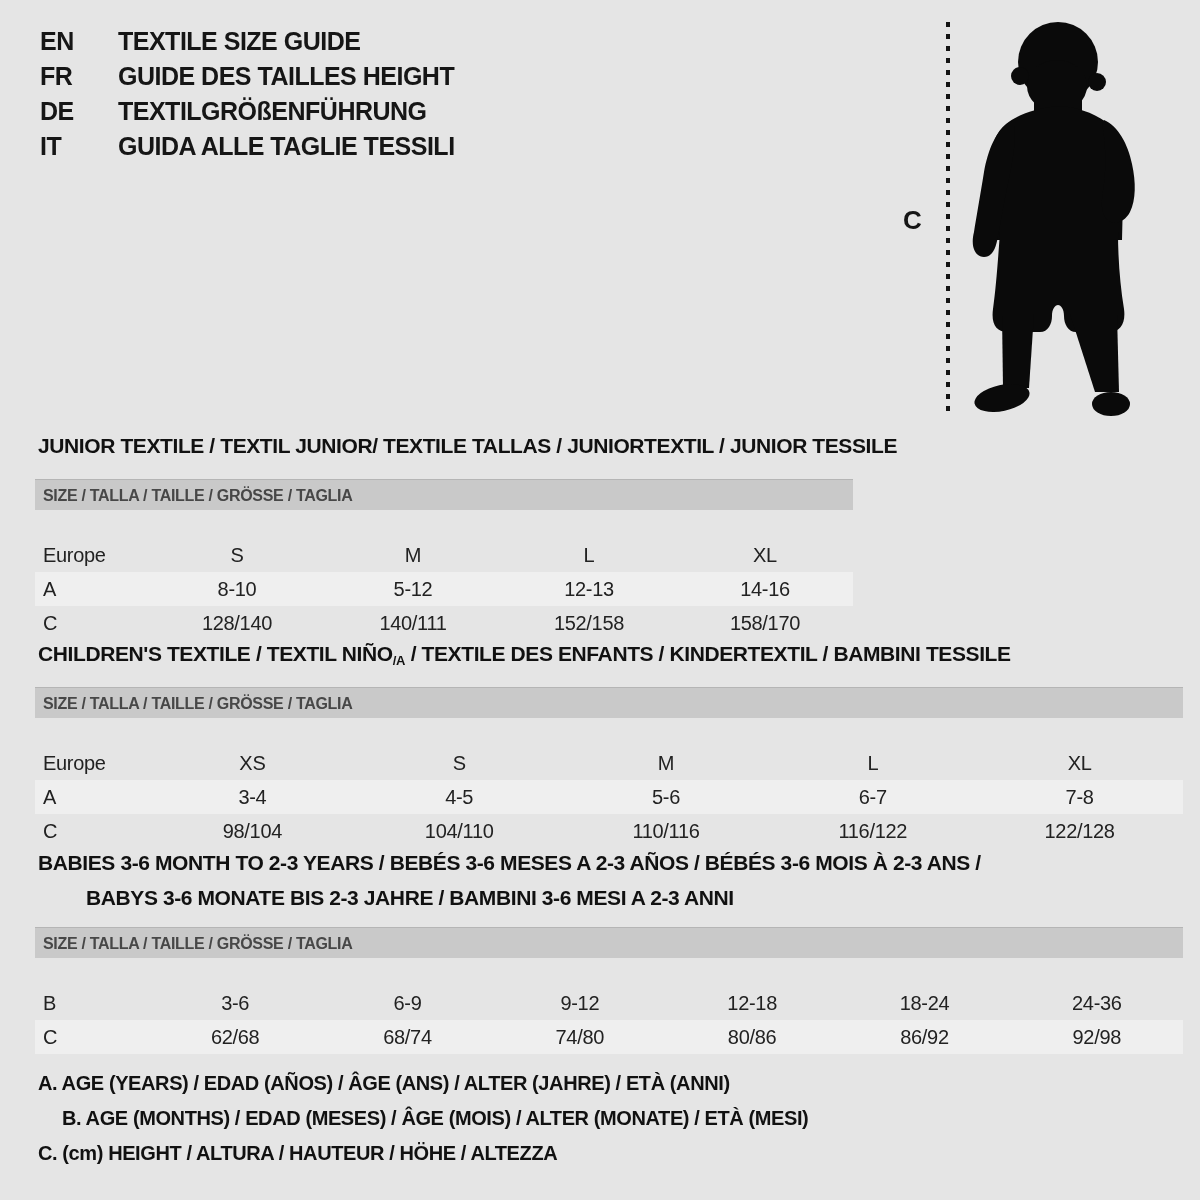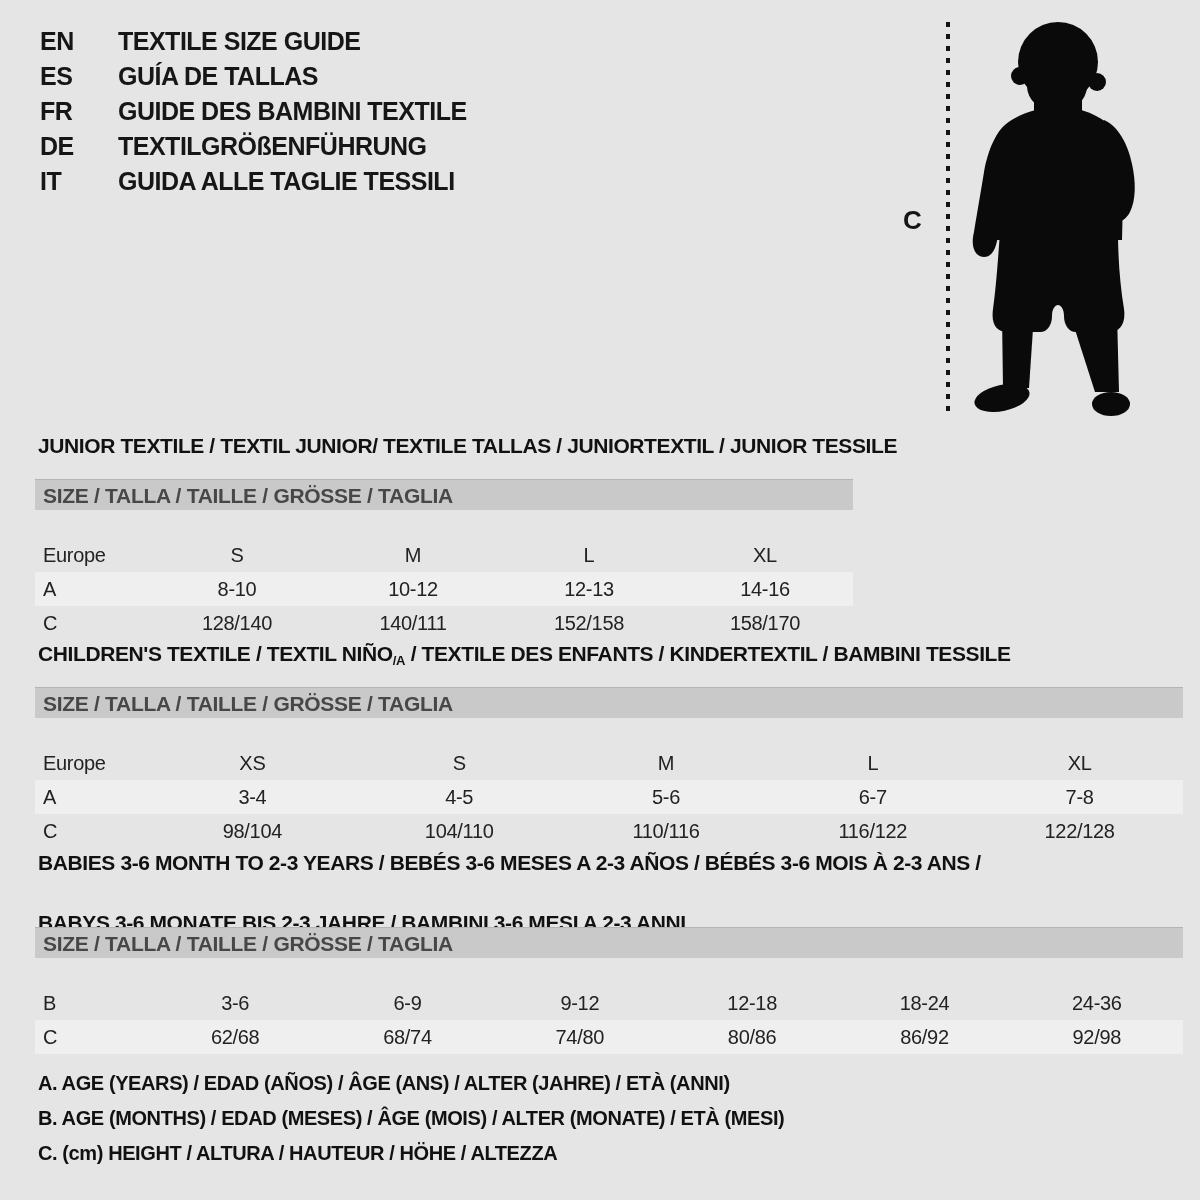--- a/index.html
+++ b/index.html
@@ -19,21 +19,21 @@
   }
   .measure-label{position:absolute;left:903px;top:205px;font-size:26px;font-weight:700;}
   .silhouette{position:absolute;left:958px;top:14px;}
   
   .section-heading{position:absolute;left:38px;font-size:21px;font-weight:700;letter-spacing:-0.4px;white-space:nowrap;color:#111;}
   .sub{font-size:13px;vertical-align:-4px;letter-spacing:-0.2px;}
   
   .size-table{position:absolute;left:35px;}
   .band{
     height:31px;line-height:31px;background:#c9c9c9;color:#474747;
-    font-size:21px;font-weight:700;letter-spacing:-0.3px;padding-left:8px;margin-bottom:3px;
+    font-size:16px;font-weight:700;letter-spacing:-0.3px;padding-left:8px;margin-bottom:3px;
     box-sizing:border-box;border-top:1px solid #b5b5b5;
   }
   .size-table table{width:100%;border-collapse:collapse;table-layout:fixed;margin-top:28px;}
   .size-table th{
     width:105px;text-align:left;padding-left:8px;font-weight:400;
   }
   .size-table th,.size-table td{height:32px;font-size:20px;letter-spacing:-0.3px;color:#222;}
   .size-table td{text-align:center;}
   .size-table tbody tr:nth-child(2){background:#efefef;}
   
@@ -42,24 +42,21 @@
 </head>
 <body>
 
 <div class="page">
 
   <div class="lang-block">
     <div class="lang-row">
       <span class="lang-code">EN</span><span class="lang-label">TEXTILE SIZE GUIDE</span>
     </div>
     <div class="lang-row">
-      <span class="lang-code">ES</span><span class="lang-label">GUÍA DE TALLAS</span>
-    </div>
-    <div class="lang-row">
-      <span class="lang-code">FR</span><span class="lang-label">GUIDE DES BAMBINI TEXTILE</span>
+      <span class="lang-code">FR</span><span class="lang-label">GUIDE DES TAILLES HEIGHT</span>
     </div>
     <div class="lang-row">
       <span class="lang-code">DE</span><span class="lang-label">TEXTILGRÖßENFÜHRUNG</span>
     </div>
     <div class="lang-row">
       <span class="lang-code">IT</span><span class="lang-label">GUIDA ALLE TAGLIE TESSILI</span>
     </div>
   </div>
 
   <span class="measure-label">C</span>
@@ -90,21 +87,21 @@
           <tr>
             <th>Europe</th>
             <td>S</td>
             <td>M</td>
             <td>L</td>
             <td>XL</td>
           </tr>
           <tr>
             <th>A</th>
             <td>8-10</td>
-            <td>10-12</td>
+            <td>5-12</td>
             <td>12-13</td>
             <td>14-16</td>
           </tr>
           <tr>
             <th>C</th>
             <td>128/140</td>
             <td>140/111</td>
             <td>152/158</td>
             <td>158/170</td>
           </tr>
@@ -139,21 +136,21 @@
             <td>104/110</td>
             <td>110/116</td>
             <td>116/122</td>
             <td>122/128</td>
           </tr>
         </tbody>
       </table>
   </div>
 
   <div class="section-heading" style="top:851px;">BABIES 3-6 MONTH TO 2-3 YEARS / BEBÉS 3-6 MESES A 2-3 AÑOS / BÉBÉS 3-6 MOIS À 2-3 ANS /</div>
-  <div class="section-heading" style="top:911px;">BABYS 3-6 MONATE BIS 2-3 JAHRE / BAMBINI 3-6 MESI A 2-3 ANNI</div>
+  <div class="section-heading" style="top:886px;margin-left:48px;">BABYS 3-6 MONATE BIS 2-3 JAHRE / BAMBINI 3-6 MESI A 2-3 ANNI</div>
   <div class="size-table" style="top:927px;width:1148px;">
     <div class="band">SIZE / TALLA / TAILLE / GRÖSSE / TAGLIA</div>
     <table>
         <tbody>
           <tr>
             <th>B</th>
             <td>3-6</td>
             <td>6-9</td>
             <td>9-12</td>
             <td>12-18</td>
@@ -167,16 +164,16 @@
             <td>74/80</td>
             <td>80/86</td>
             <td>86/92</td>
             <td>92/98</td>
           </tr>
         </tbody>
       </table>
   </div>
 
   <div class="legend-line" style="top:1072px;">A. AGE (YEARS) / EDAD (AÑOS) / ÂGE (ANS) / ALTER (JAHRE) / ETÀ (ANNI)</div>
-  <div class="legend-line" style="top:1107px;">B. AGE (MONTHS) / EDAD (MESES) / ÂGE (MOIS) / ALTER (MONATE) / ETÀ (MESI)</div>
+  <div class="legend-line" style="top:1107px;margin-left:24px;">B. AGE (MONTHS) / EDAD (MESES) / ÂGE (MOIS) / ALTER (MONATE) / ETÀ (MESI)</div>
   <div class="legend-line" style="top:1142px;">C. (cm) HEIGHT / ALTURA / HAUTEUR / HÖHE / ALTEZZA</div>
 
 </div>
 
 </body></html>

